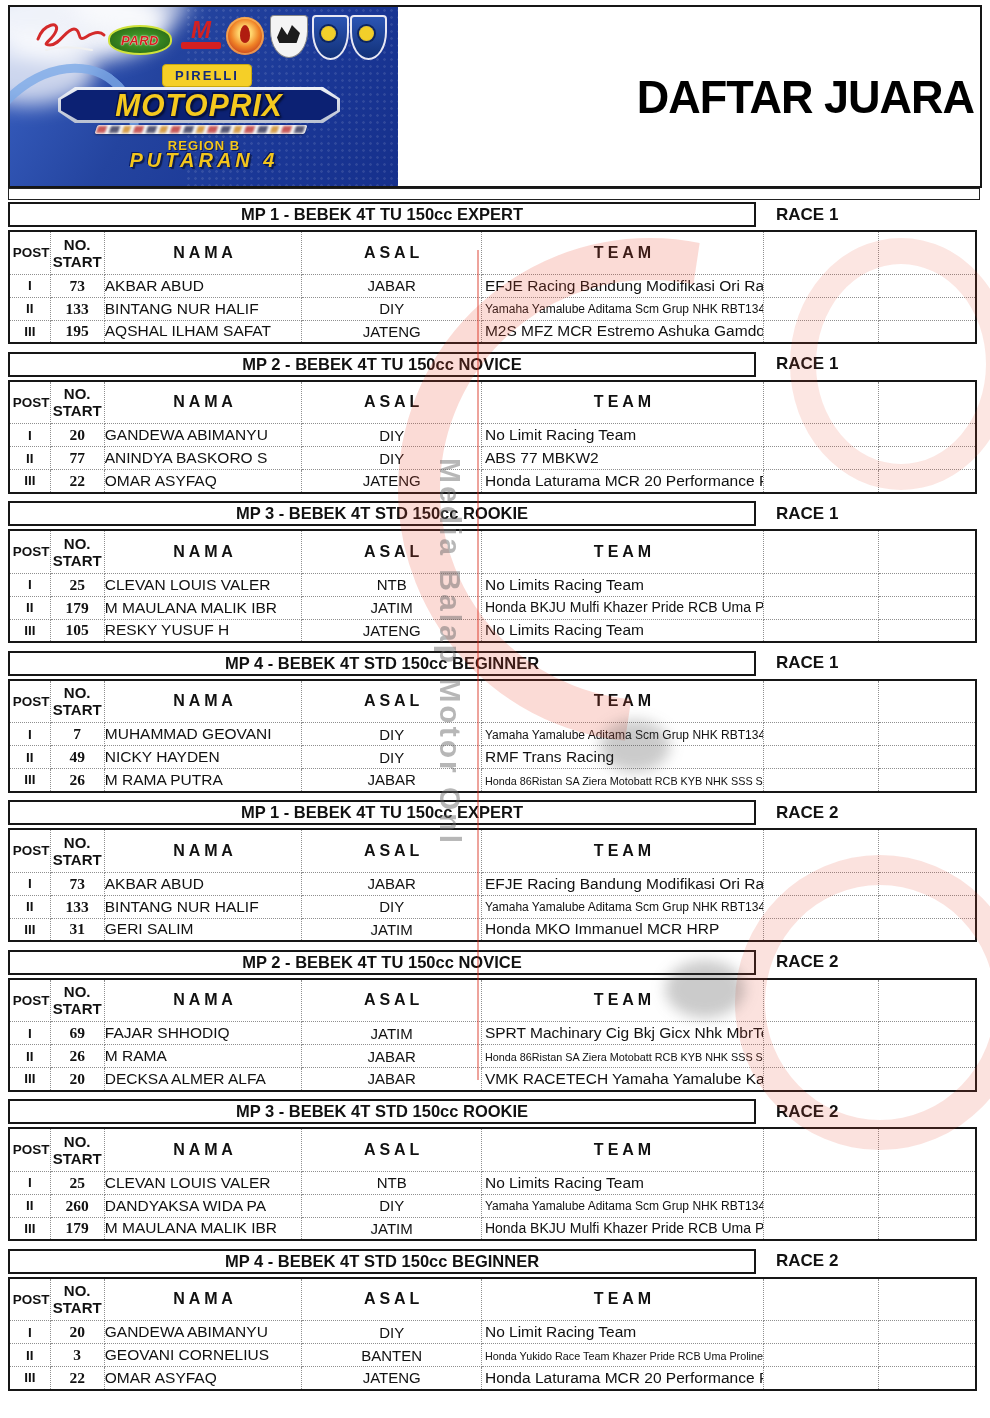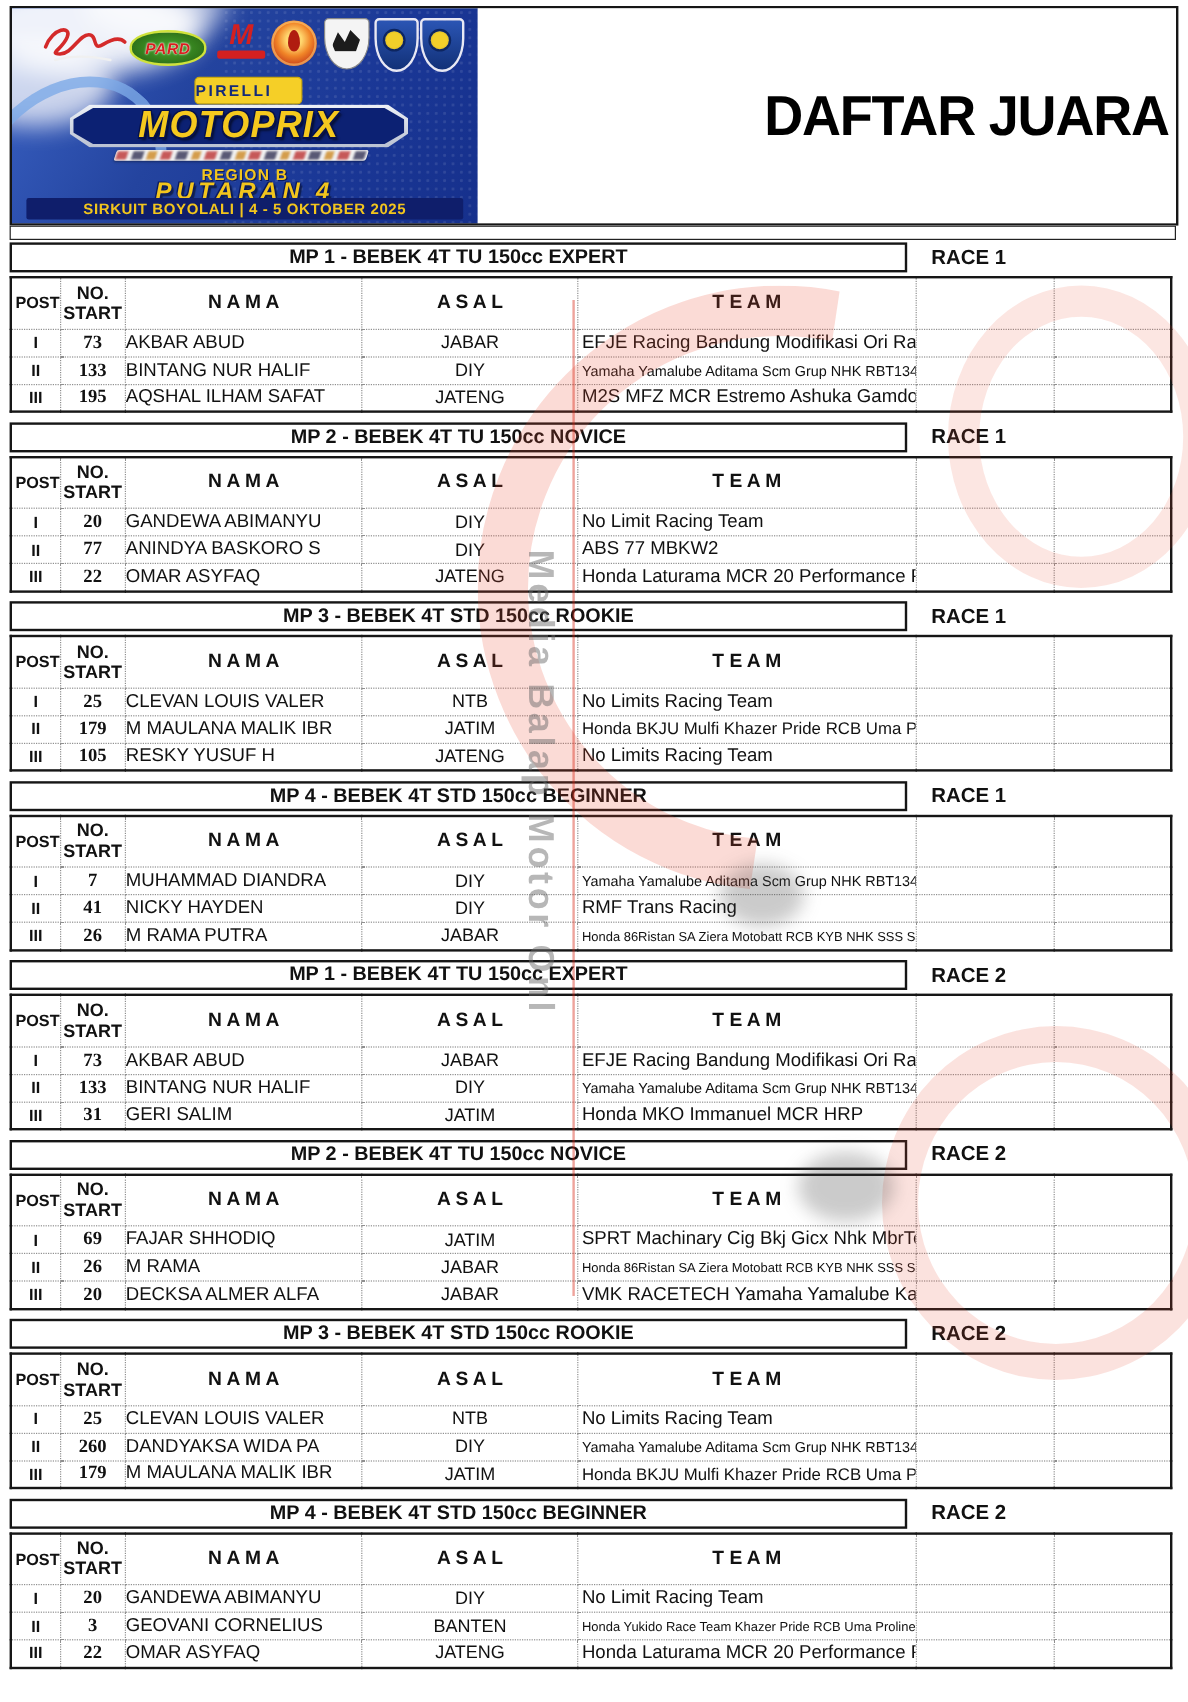--- a/index.html
+++ b/index.html
@@ -45,21 +45,21 @@
   .shield-bw{left:260px;top:0;width:36px;height:41px;background:#f4f4f4;border:1px solid #888;}
   .shield-bw::after{content:"";position:absolute;left:6px;top:9px;width:23px;height:18px;
         background:#1c1c1c;clip-path:polygon(0 70%,20% 10%,45% 55%,65% 0,100% 45%,85% 100%,10% 100%);}
   .shield-blue{background:linear-gradient(#2b55b4,#123178);border:2px solid #e8e8f4;}
   .shield-b1{left:302px;top:0;width:33px;height:41px;}
   .shield-b2{left:340px;top:0;width:33px;height:41px;}
   .shield-blue::after{content:"";position:absolute;left:7px;top:9px;width:15px;height:15px;border-radius:50%;
         background:radial-gradient(circle,#f2cf2a 0 55%,#caa515 100%);box-shadow:0 0 0 2px #0d2560;}
 
   .pirelli-box{position:absolute;left:152px;top:57px;width:88px;height:21px;background:#f5cf27;
-        border-radius:4px;display:flex;align-items:center;justify-content:flex-start;border:1px solid #caa80e;}
+        border-radius:4px;display:flex;align-items:center;justify-content:center;border:1px solid #caa80e;}
   .pirelli-box span{font-weight:900;font-size:13px;letter-spacing:2px;color:#132a7a;}
 
   .moto-emblem{position:absolute;left:48px;top:80px;width:282px;height:36px;
         background:linear-gradient(#eef1f7,#b9c1d2);
         clip-path:polygon(0 32%,6% 0,94% 0,100% 32%,100% 68%,94% 100%,6% 100%,0 68%);
         box-shadow:0 2px 4px rgba(0,0,0,.4);}
   .moto-inner{position:absolute;left:3px;top:3px;right:3px;bottom:3px;background:#0c2173;
         clip-path:polygon(0 32%,6% 0,94% 0,100% 32%,100% 68%,94% 100%,6% 100%,0 68%);
         display:flex;align-items:center;justify-content:center;}
   .moto-text{font-weight:900;font-style:italic;font-size:30px;letter-spacing:1px;color:#f5c91e;
@@ -166,23 +166,20 @@
 
       <div class="moto-emblem">
         <div class="moto-inner">
           <span class="moto-text">MOTOPRIX</span>
         </div>
       </div>
       <div class="sponsor-strip"></div>
 
       <div class="region-b">REGION B</div>
       <div class="putaran">PUTARAN 4</div>
-      <div class="venue-bar">
-        <span>SIRKUIT BOYOLALI   |   4 - 5 OKTOBER 2025</span>
-      </div>
     </div>
 
     <div class="title-area">
       <div class="daftar">DAFTAR JUARA</div>
     </div>
   </div>
   <div class="hdr-strip"></div>
 
   <div id="tables">
   <section class="block">
@@ -406,29 +403,29 @@
           <th class="c-wide"><span>A S A L</span></th>
           <th class="c-wide"><span>T E A M</span></th>
           <th></th>
           <th></th>
         </tr>
       </thead>
       <tbody>
         <tr>
           <td class="d-pos">I</td>
           <td class="d-no">7</td>
-          <td class="d-nama">MUHAMMAD DIANDRA</td>
+          <td class="d-nama">MUHAMMAD GEOVANI</td>
           <td class="d-asal">DIY</td>
           <td class="d-team"><span class="tspan ts-sm">Yamaha Yamalube Aditama Scm Grup NHK RBT134 VND STSJ GDT Berau</span></td>
           <td></td>
           <td></td>
         </tr>
         <tr>
           <td class="d-pos">II</td>
-          <td class="d-no">41</td>
+          <td class="d-no">49</td>
           <td class="d-nama">NICKY HAYDEN</td>
           <td class="d-asal">DIY</td>
           <td class="d-team"><span class="tspan ts-lg">RMF Trans Racing</span></td>
           <td></td>
           <td></td>
         </tr>
         <tr>
           <td class="d-pos">III</td>
           <td class="d-no">26</td>
           <td class="d-nama">M RAMA PUTRA</td>

